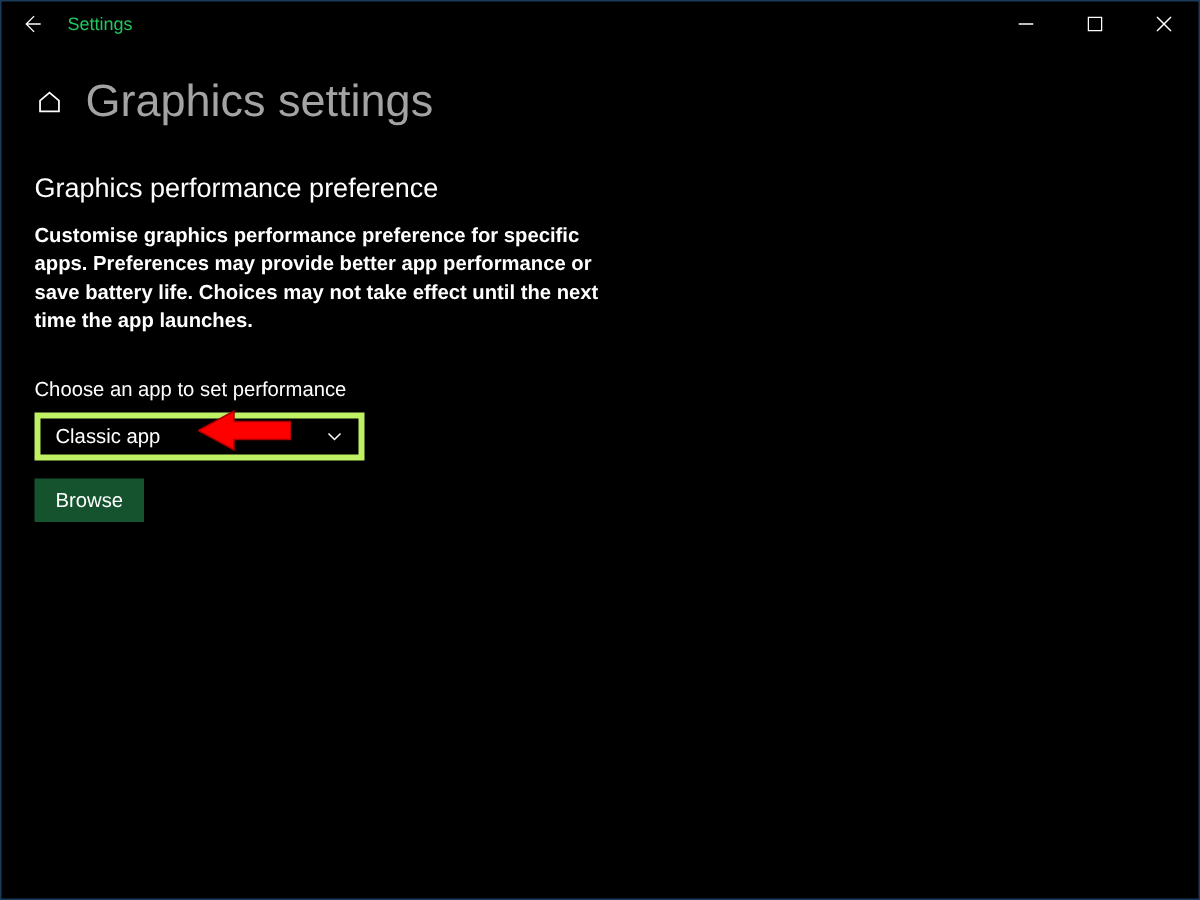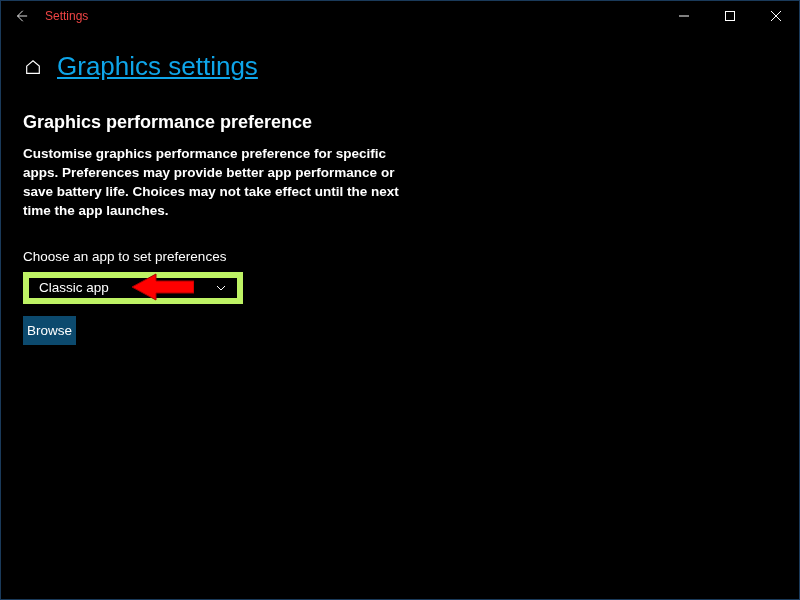--- a/index.html
+++ b/index.html
@@ -36,21 +36,21 @@
       align-items: center;
       justify-content: center;
       cursor: pointer;
     }
     .back-arrow svg {
       width: 14px;
       height: 14px;
     }
     .titlebar-title {
       font-size: 12px;
-      color: #ef4444;
+      color: #22c55e;
     }
     .window-controls {
       display: flex;
     }
     .win-ctrl {
       width: 46px;
       height: 30px;
       display: flex;
       align-items: center;
       justify-content: center;
@@ -75,68 +75,67 @@
       display: flex;
       align-items: center;
       justify-content: center;
       cursor: pointer;
     }
     .home-icon svg {
       width: 18px;
       height: 18px;
     }
     .page-title {
-      font-size: 26px;
+      font-size: 30px;
       font-weight: 400;
-      color: #0ea5e9;
-      text-decoration: underline;
+      color: #a3a3a3;
     }
     .section-title {
       font-size: 18px;
-      font-weight: 700;
+      font-weight: 400;
       margin-bottom: 12px;
     }
     .description {
       font-size: 13.5px;
       line-height: 1.4;
       max-width: 400px;
       margin-bottom: 28px;
       color: #ffffff;
       font-weight: bold;
     }
     .field-label {
       font-size: 13.5px;
       margin-bottom: 8px;
     }
     .dropdown {
       width: 220px;
       height: 32px;
-      border: 6px solid #bef264;
+      border: 4px solid #bef264;
       background: #000000;
       display: flex;
       align-items: center;
       justify-content: space-between;
       padding: 0 10px;
       cursor: pointer;
       margin-bottom: 12px;
       gap: 40px;
     }
     .dropdown-value {
       font-size: 13.5px;
     }
     .chevron {
       width: 12px;
       height: 12px;
     }
     .browse-btn {
-      background: #0c4a6e;
+      background: #14532d;
       border: none;
       color: #ffffff;
       font-size: 13.5px;
-      padding: 7px 4px;
+      padding: 7px 14px;
       cursor: pointer;
       margin-bottom: 24px;
       font-family: inherit;
     }
     .empty-msg {
       font-size: 13.5px;
       line-height: 1.4;
       max-width: 400px;
     }
     .red-arrow {
@@ -189,21 +188,21 @@
       <svg viewBox="0 0 20 20" fill="none" stroke="#ffffff" stroke-width="1.3">
         <path d="M3 9 L10 3 L17 9 L17 17 L3 17 Z"></path>
       </svg>
     </div>
     <h1 class="page-title">Graphics settings</h1>
   </div>
 
   <h2 class="section-title">Graphics performance preference</h2>
   <p class="description">Customise graphics performance preference for specific apps. Preferences may provide better app performance or save battery life. Choices may not take effect until the next time the app launches.</p>
 
-  <div class="field-label">Choose an app to set preferences</div>
+  <div class="field-label">Choose an app to set performance</div>
   <div class="dropdown">
     <span class="dropdown-value">Classic app</span>
     <svg class="chevron" viewBox="0 0 12 12" fill="none" stroke="#ffffff" stroke-width="1">
       <path d="M2 4 L6 8 L10 4"></path>
     </svg>
   </div>
 
   <button class="browse-btn">Browse</button>
 
 </div>

